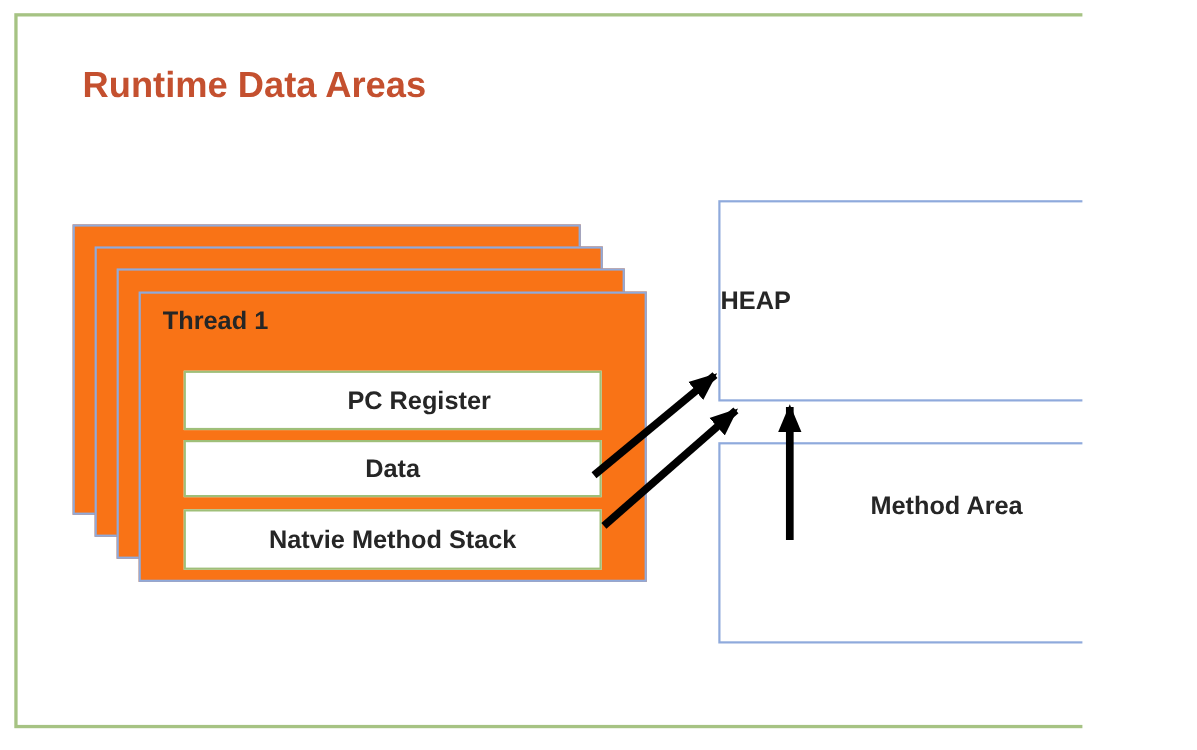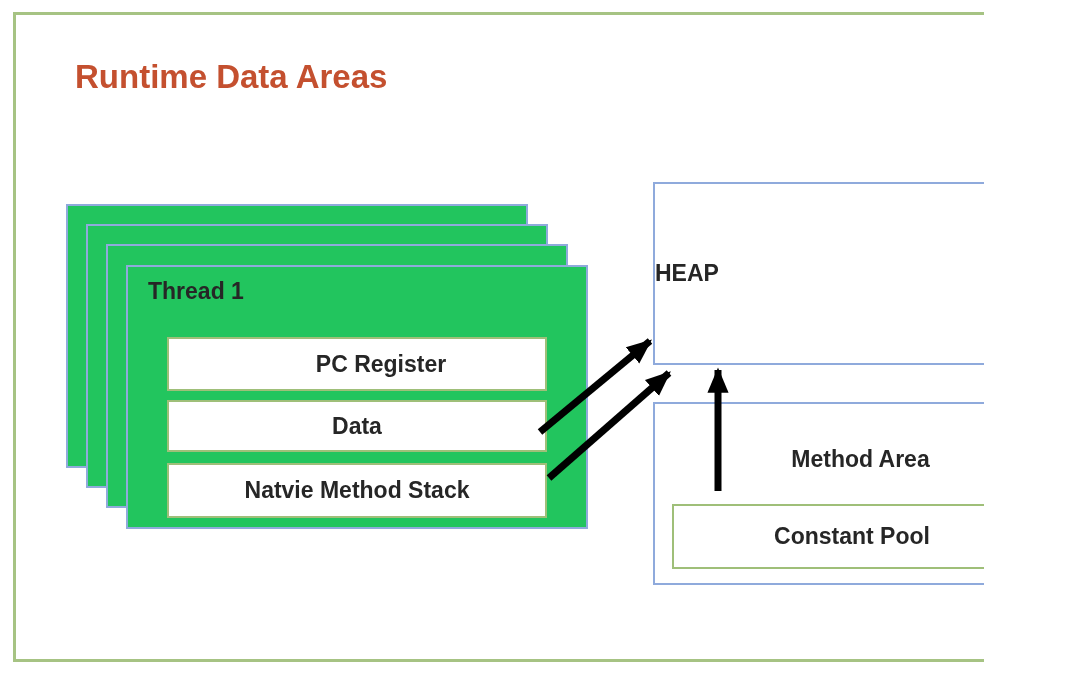--- a/index.html
+++ b/index.html
@@ -33,21 +33,21 @@
     font-size: 33px;
     font-weight: bold;
     color: var(--title-red);
     letter-spacing: 0px;
     white-space: nowrap;
   }
   .card {
     position: absolute;
     width: 462px; height: 264px;
     border: 2px solid var(--blue);
-    background: #22c55e;
+    background: #f97316;
   }
   .card-1 { left: 66px;  top: 204px; }
   .card-2 { left: 86px;  top: 224px; }
   .card-3 { left: 106px; top: 244px; }
   .card-front { left: 126px; top: 265px; }
   .thread-label {
     position: absolute;
     left: 20px; top: 11px;
     font-size: 23px;
     font-weight: bold;
@@ -143,21 +143,20 @@
     <div class="component component-1">Data</div>
     <div class="component component-2">Natvie Method Stack</div>
   </div>
 
   <div class="heap-box">
     <span>HEAP</span>
   </div>
 
   <div class="method-area-box">
     <div class="method-area-label">Method Area</div>
-    <div class="constant-pool-box">Constant Pool</div>
   </div>
 
   <svg class="arrow-layer" width="1088" height="682" viewBox="0 0 1088 682" xmlns="http://www.w3.org/2000/svg">
     <defs>
       <marker id="ah" viewBox="0 0 10 10" refX="9" refY="5" markerWidth="3.6" markerHeight="3.6" orient="auto-start-reverse" markerUnits="strokeWidth">
         <path d="M0,0.8 L10,5 L0,9.2 Z" fill="#000000"></path>
       </marker>
     </defs>
     <line x1="540" y1="432" x2="650" y2="341" stroke="#000000" stroke-width="7" marker-end="url(#ah)"></line>
     <line x1="549" y1="478" x2="669" y2="373" stroke="#000000" stroke-width="7" marker-end="url(#ah)"></line>

